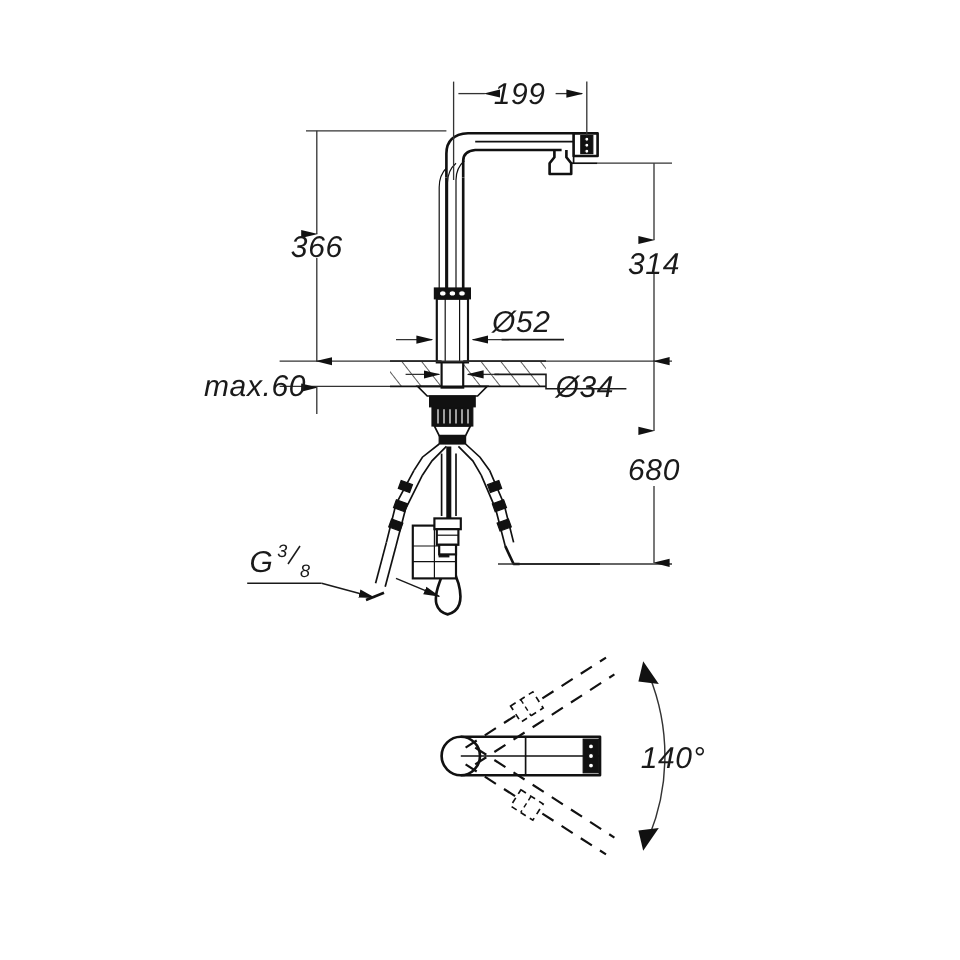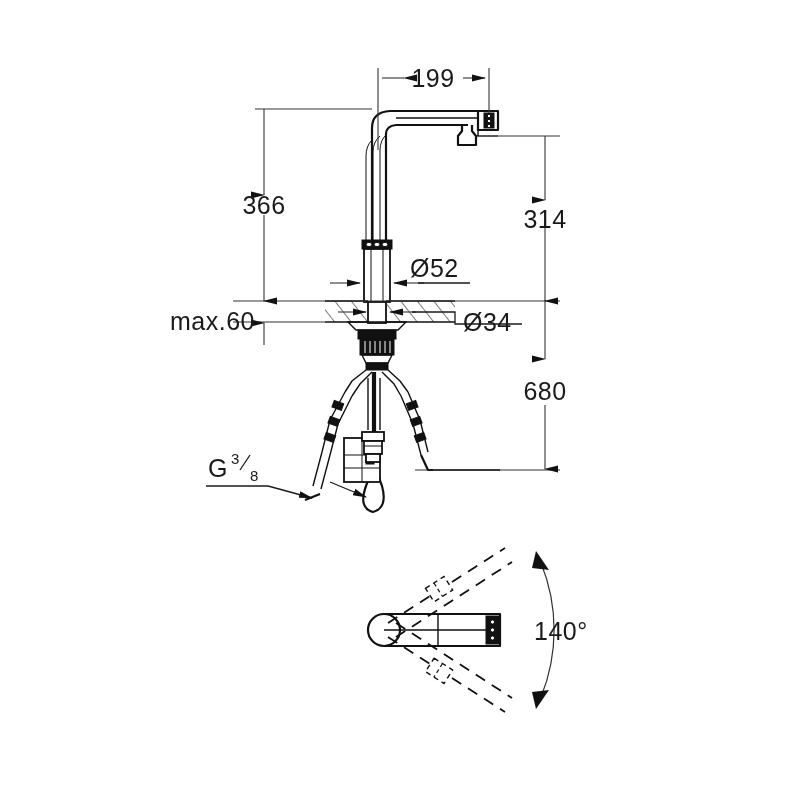--- a/index.html
+++ b/index.html
@@ -10,20 +10,21 @@
   body {
     width: 800px;
     height: 800px;
     font-family: "Liberation Sans", sans-serif;
     overflow: hidden;
   }
   #drawing-root {
     position: relative;
     width: 720px;
     height: 800px;
+    font-style: italic;
   }
   svg#tech-drawing {
     display: block;
     width: 800px;
     height: 800px;
   }
   text {
     font-family: "Liberation Sans", sans-serif;
     fill: #1a1a1a;
   }

